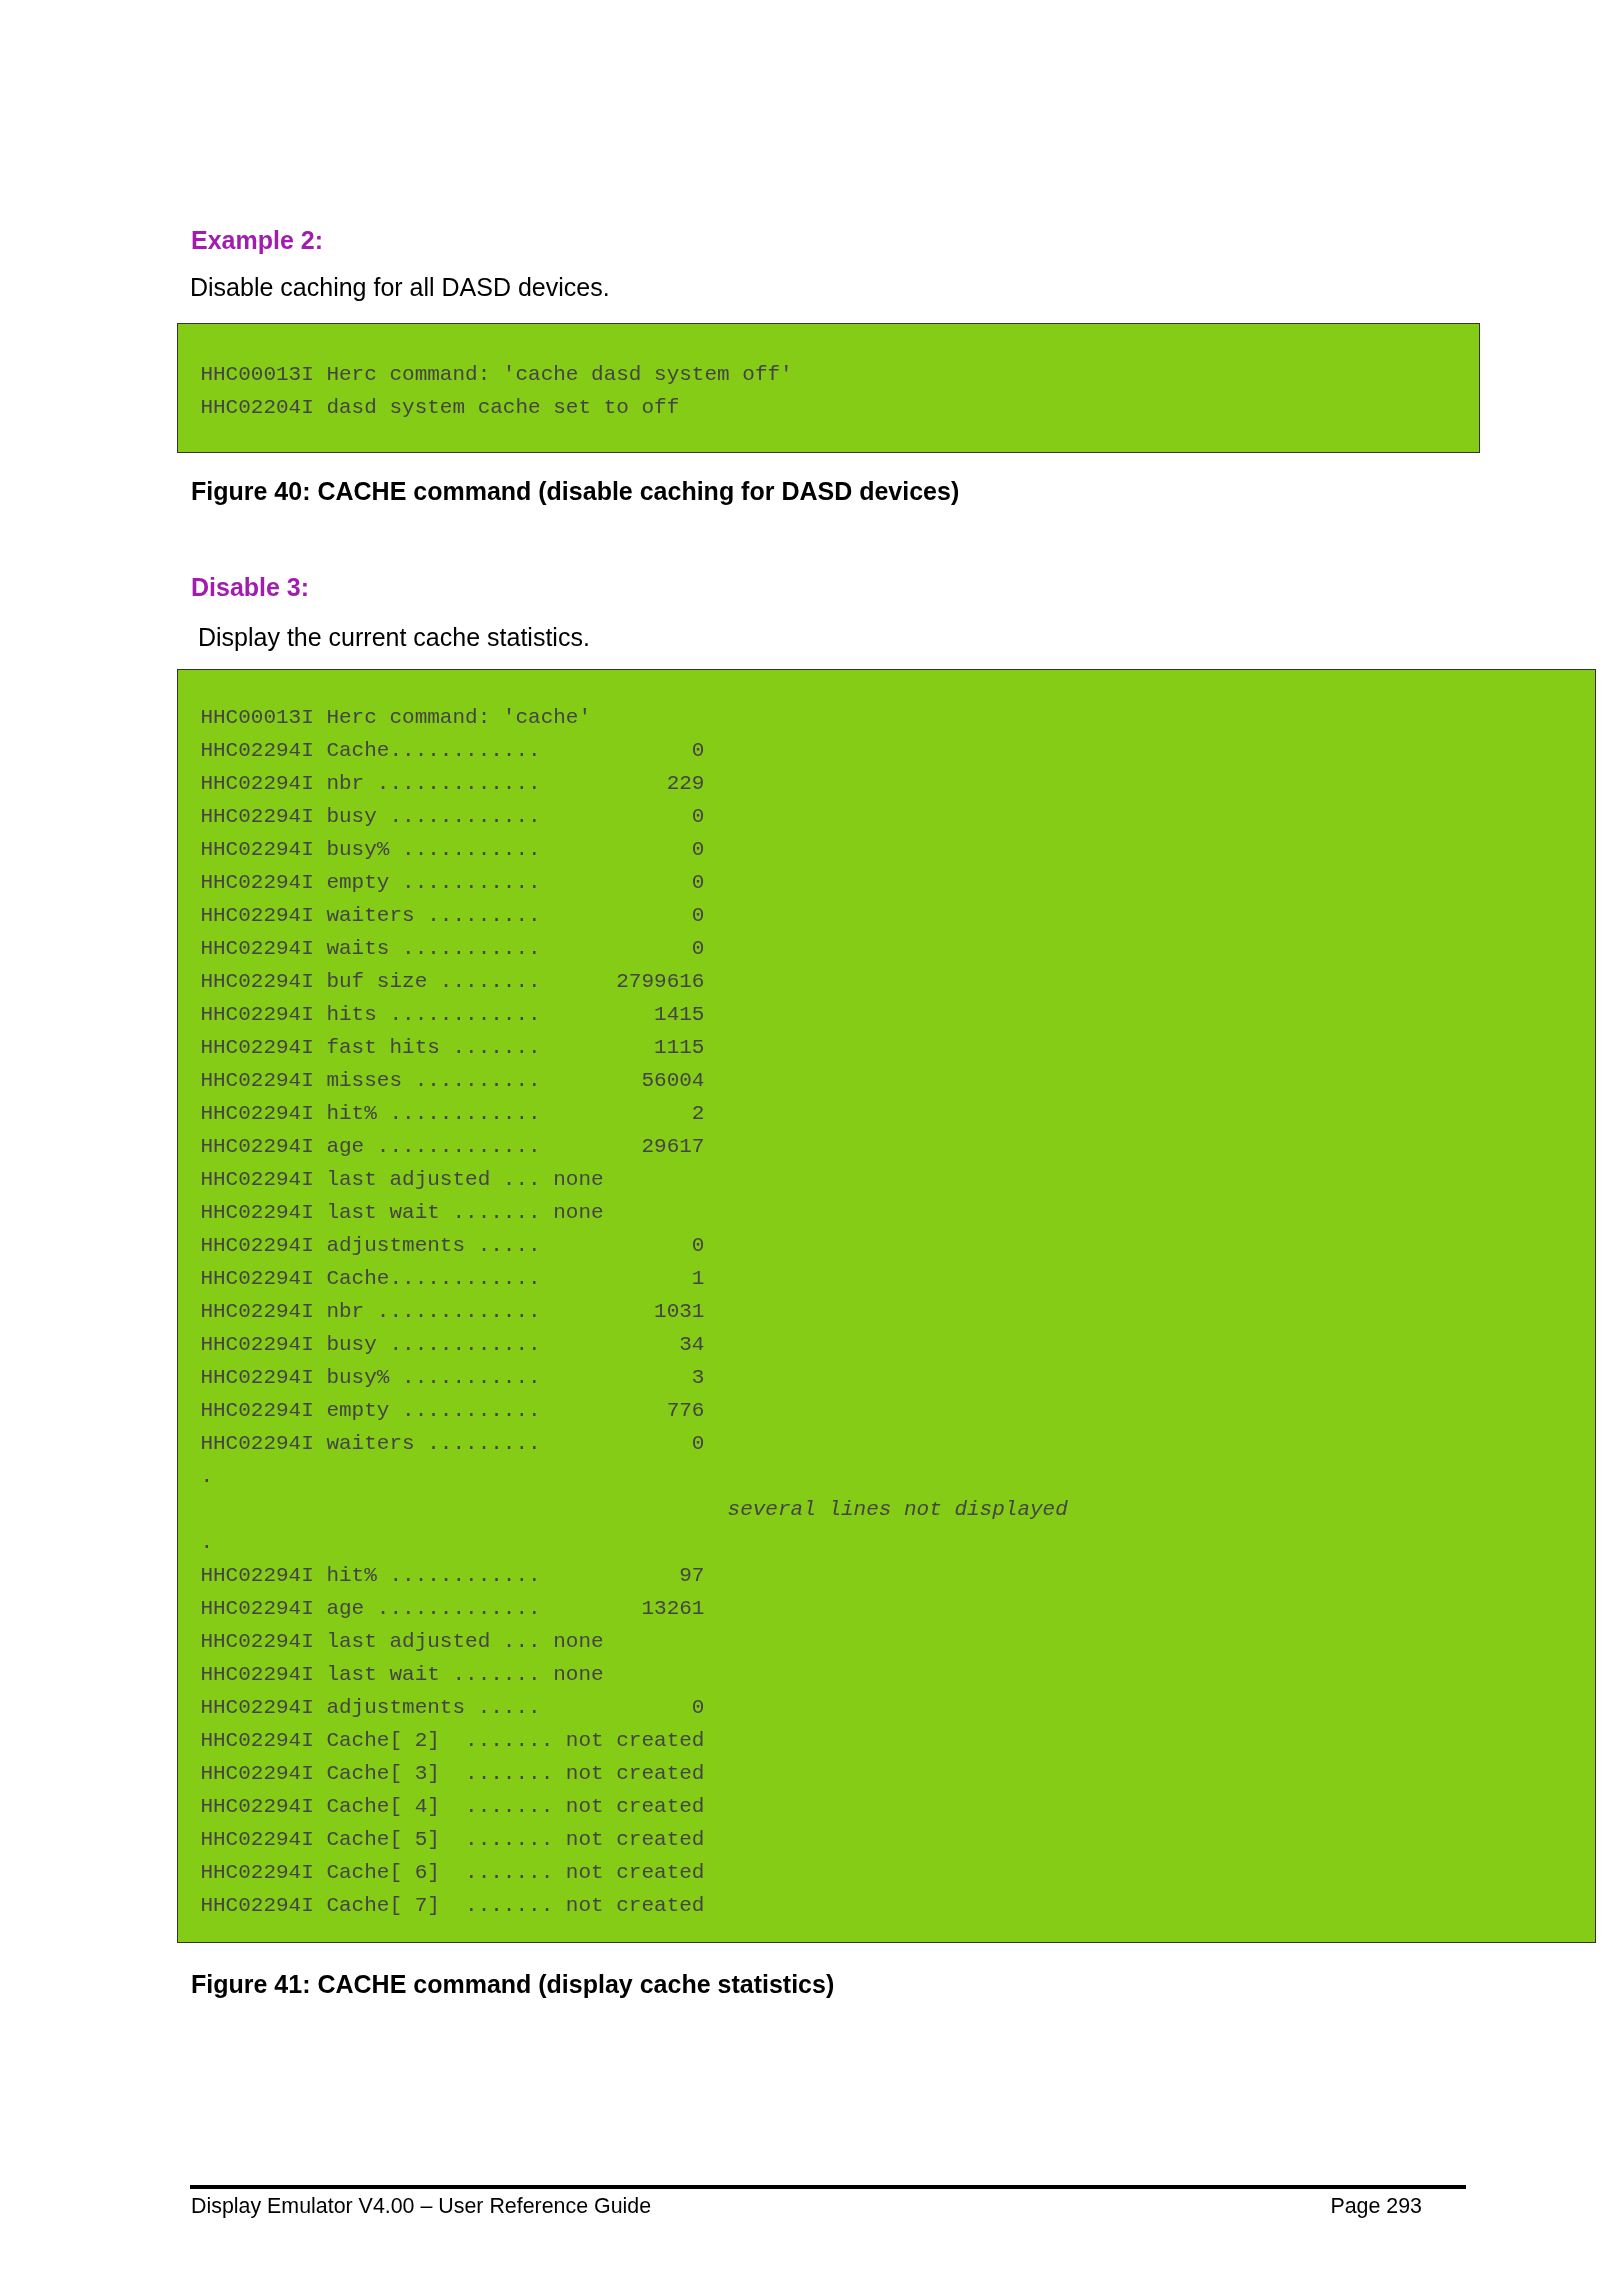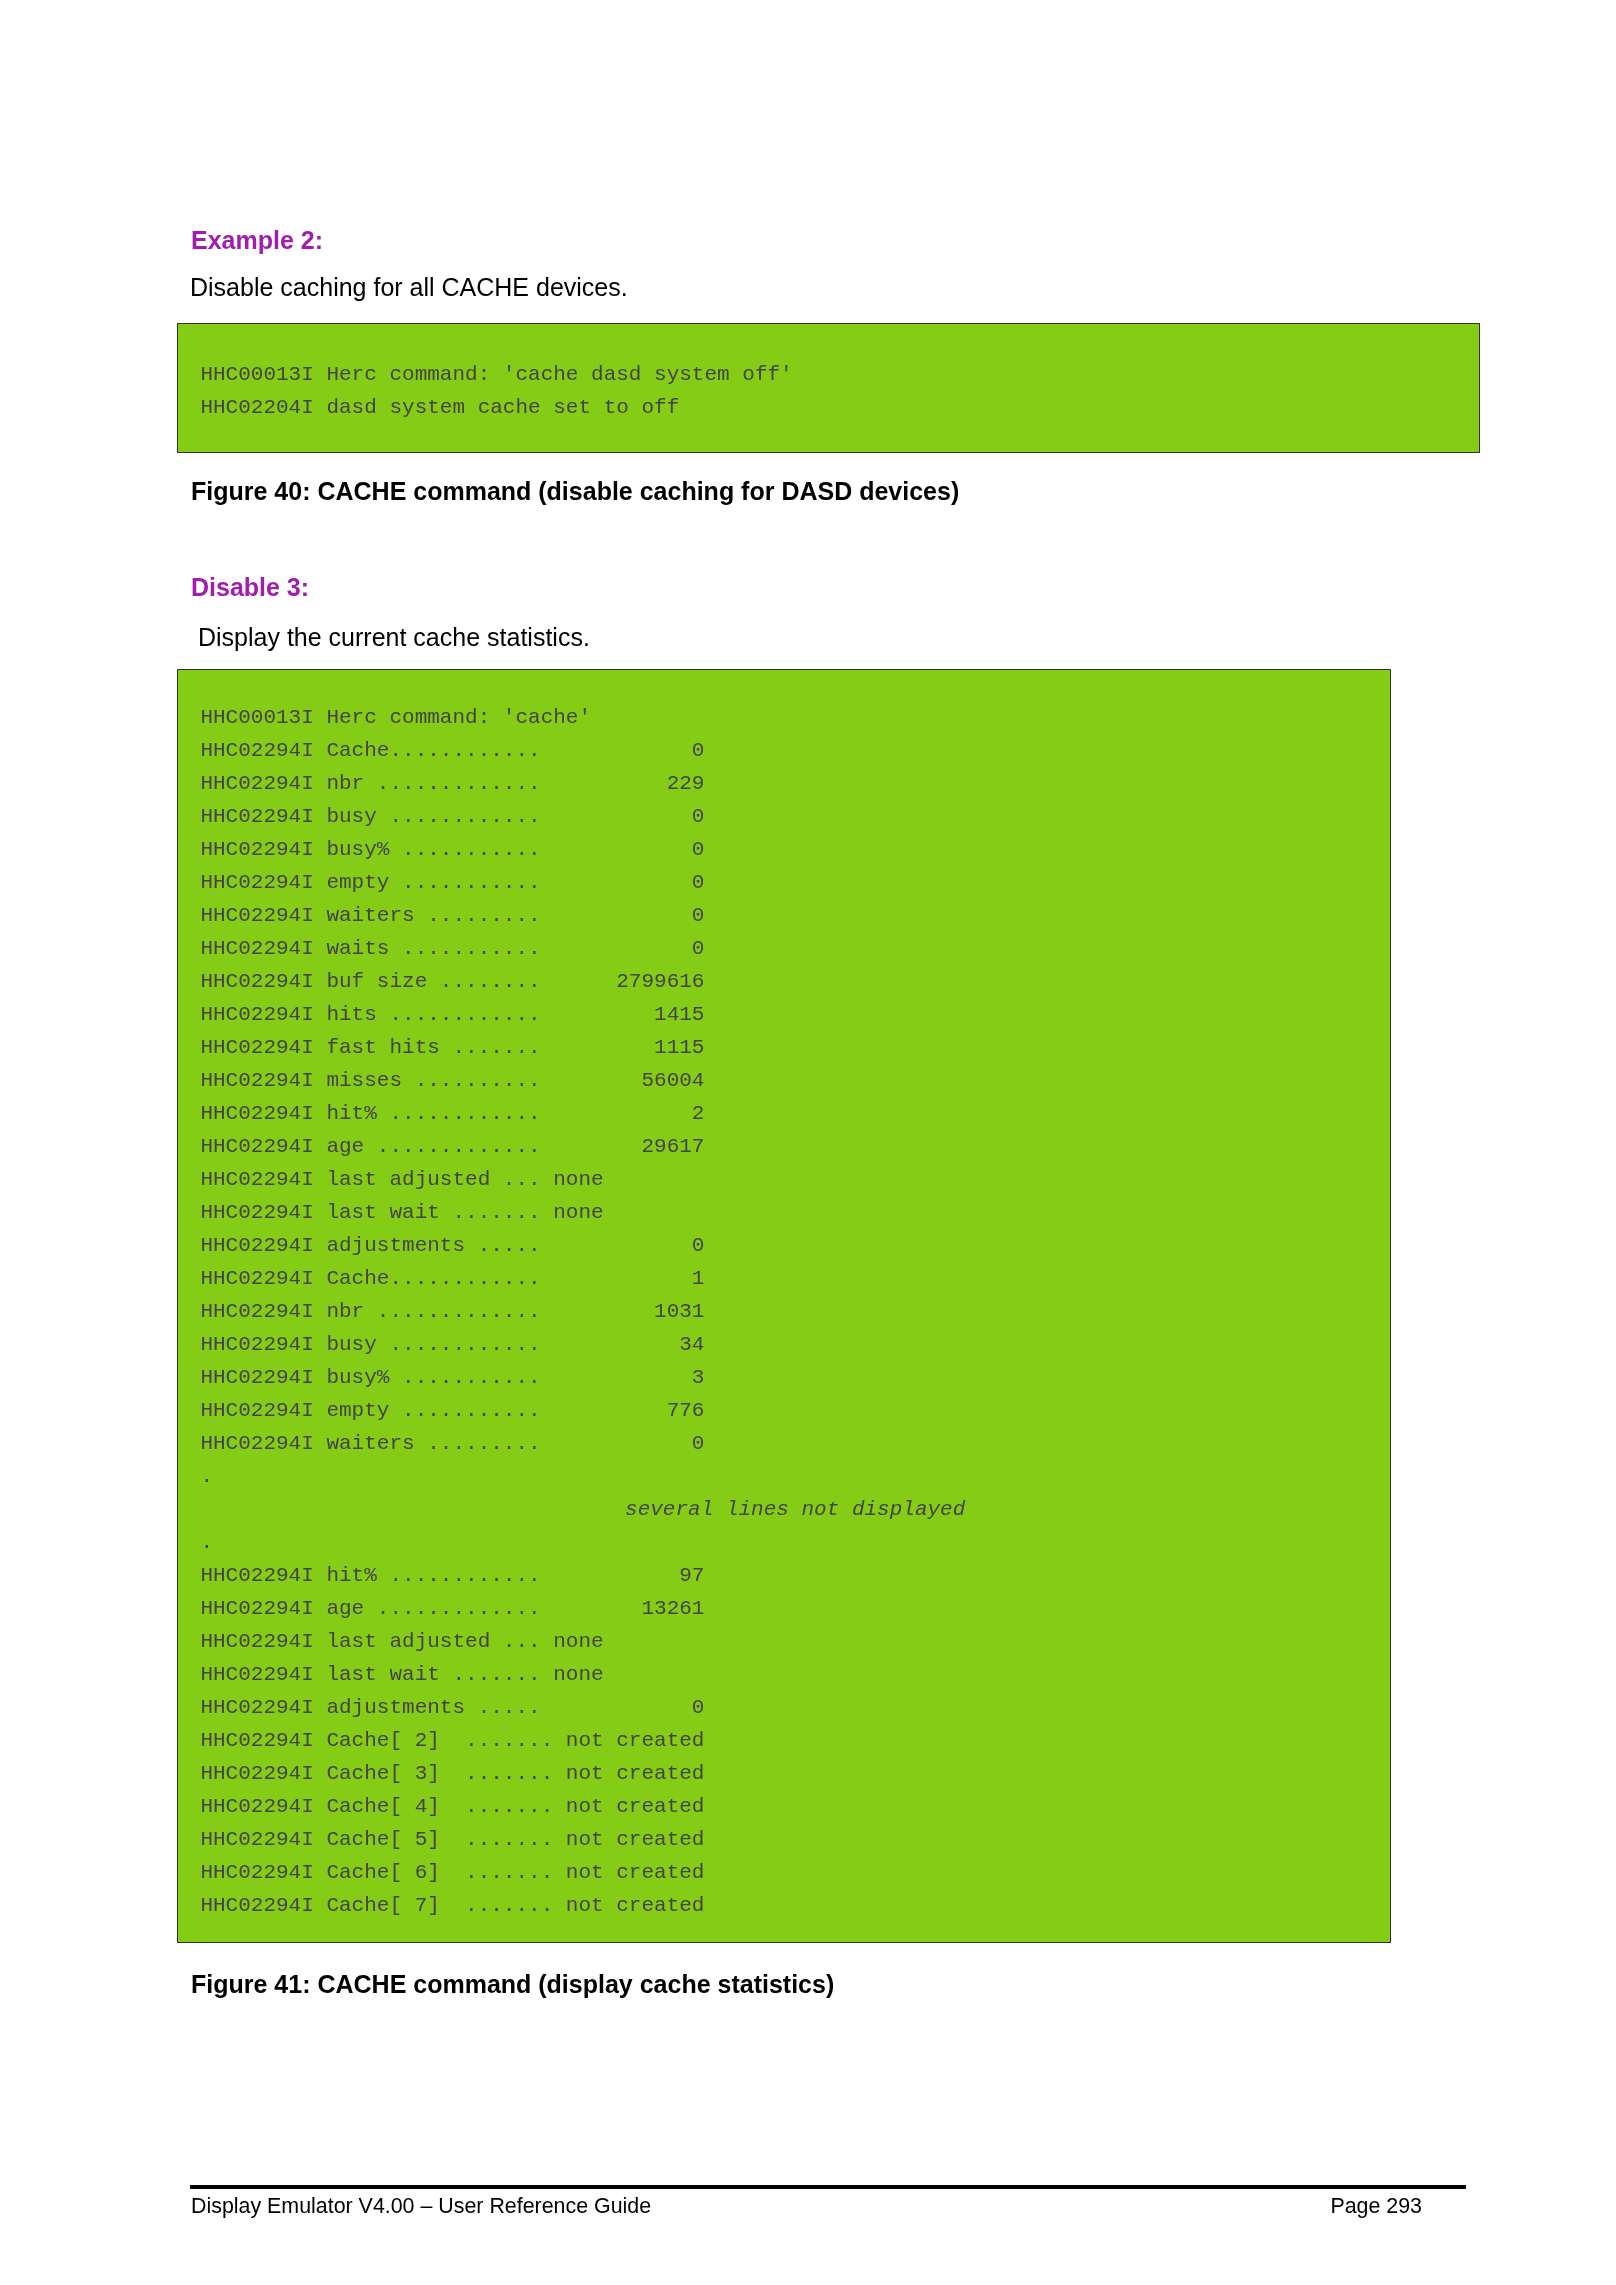--- a/index.html
+++ b/index.html
@@ -46,21 +46,21 @@
     border: 1.9px solid #333333;
     background: #84cc16;
   }
   #box1 {
     left: 177px; top: 323px;
     width: 1303px; height: 130px;
     padding: 34px 0 0 22.4px;
   }
   #box2 {
     left: 177px; top: 669px;
-    width: 1214px; height: 1274px;
+    width: 1419px; height: 1274px;
     padding: 31px 0 0 22.4px;
   }
   .console {
     font-family: "Liberation Mono", "DejaVu Sans Mono", monospace;
     font-size: 21px;
     line-height: 33px;
     color: #444444;
     white-space: pre;
   }
   .console-line { height: 33px; }
@@ -87,21 +87,21 @@
   #footer-left { left: 191px; top: 2194px; }
   #footer-right { left: 1236px; top: 2194px; width: 186px; text-align: right; }
 </style>
 </head>
 <body>
 
 <div class="page">
 
   <div class="heading" id="ex2-heading">Example 2:</div>
 
-  <div class="body-text" id="ex2-desc">Disable caching for all CACHE devices.</div>
+  <div class="body-text" id="ex2-desc">Disable caching for all DASD devices.</div>
 
   <div class="console-box" id="box1">
     <div class="console"><div class="console-line">HHC00013I Herc command: 'cache dasd system off'</div><div class="console-line">HHC02204I dasd system cache set to off</div></div>
   </div>
 
   <div class="caption" id="fig40-caption">Figure 40: CACHE command (disable caching for DASD devices)</div>
 
   <div class="heading" id="ex3-heading">Disable 3:</div>
 
   <div class="body-text" id="ex3-desc">Display the current cache statistics.</div>

